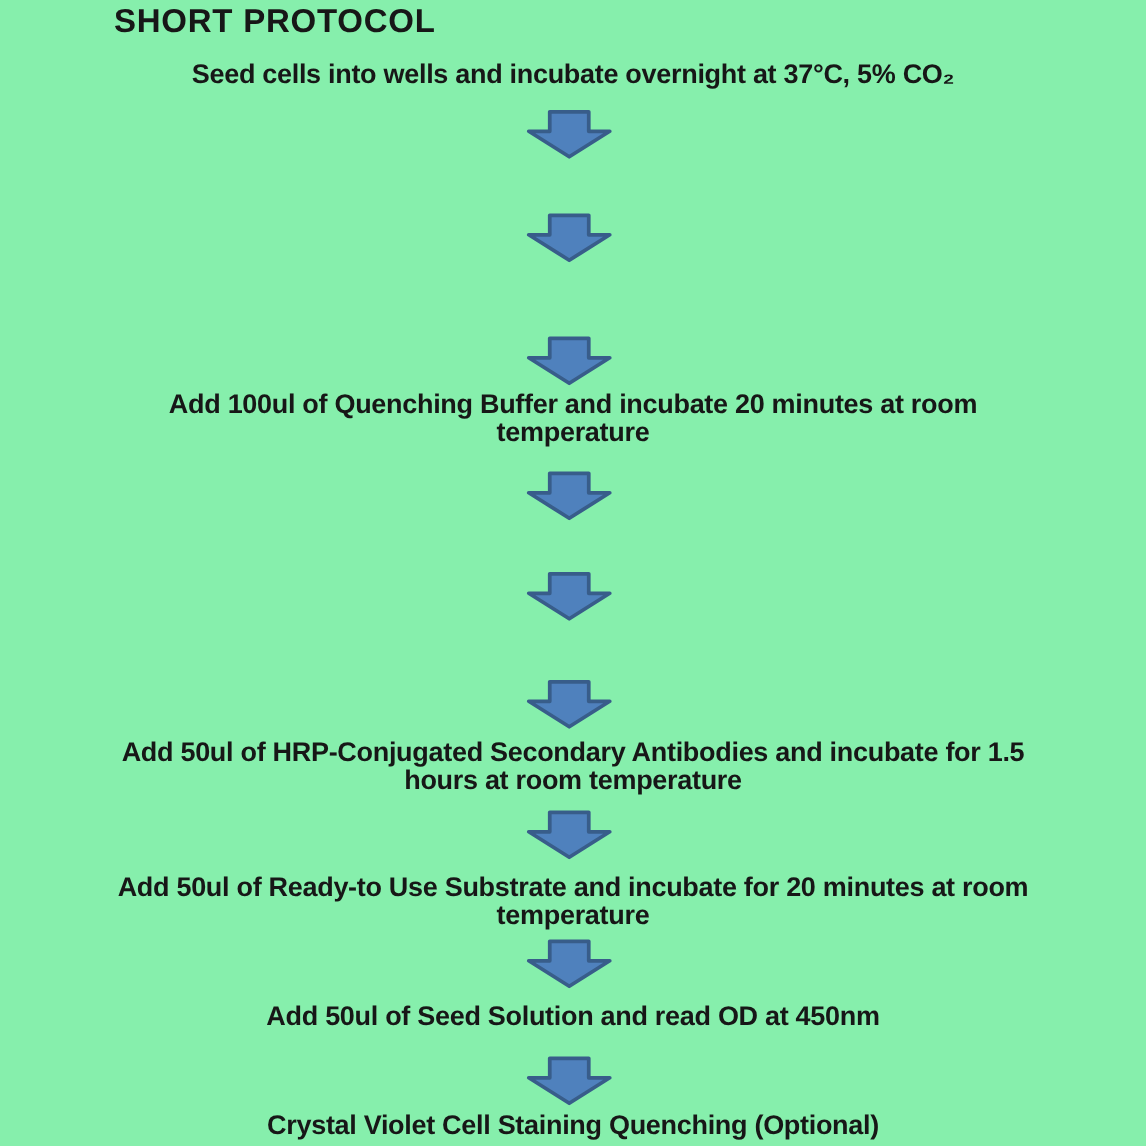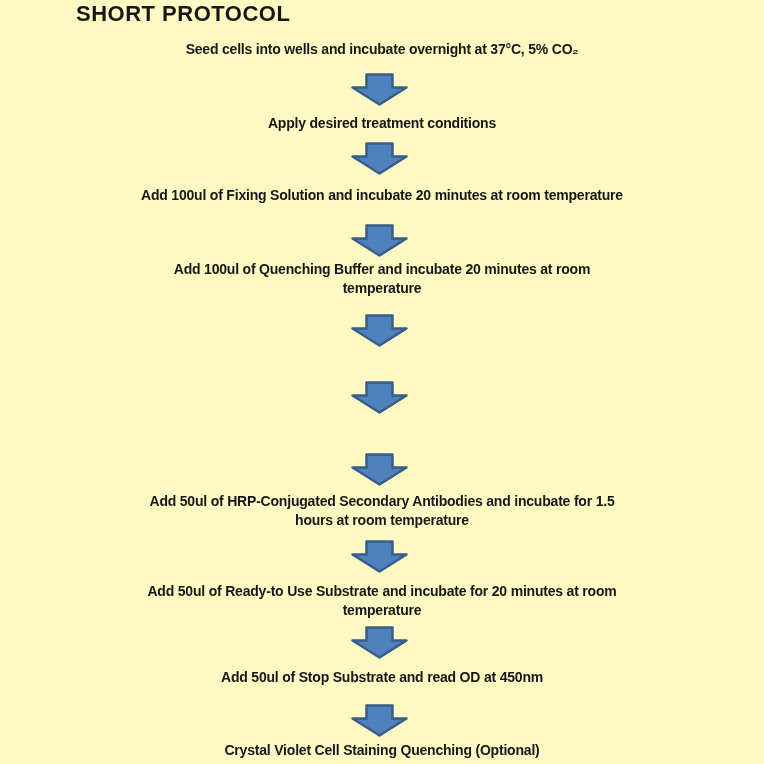--- a/index.html
+++ b/index.html
@@ -4,40 +4,40 @@
 <style>
   html, body {
     margin: 0;
     padding: 0;
     background: #ffffff;
   }
   .canvas {
     position: relative;
     width: 764px;
     height: 764px;
-    background: #fef9c3;
+    background: #86efac;
     overflow: hidden;
     font-family: "Liberation Sans", sans-serif;
   }
   .title {
     position: absolute;
     top: 1px;
     left: 76px;
     margin: 0;
     font-size: 22px;
     font-weight: bold;
     letter-spacing: 0.5px;
     color: #171717;
   }
   .step {
     position: absolute;
     left: 32px;
     right: 32px;
     text-align: center;
-    font-size: 14px;
+    font-size: 18px;
     font-weight: bold;
     line-height: 19px;
     letter-spacing: -0.2px;
     color: #171717;
     white-space: pre-line;
   }
   .arrow {
     position: absolute;
     left: 351px;
     width: 57px;
@@ -57,29 +57,27 @@
   <h1 class="title">SHORT PROTOCOL</h1>
 
   <div class="step" style="top:40px">Seed cells into wells and incubate overnight at 37°C, 5% CO₂</div>
 
   <div class="arrow" style="top:73px">
     <svg viewBox="0 0 57 33">
       <polygon points="15.5,1.5 41.5,1.5 41.5,14.5 55.5,14.5 28.5,31.5 1.5,14.5 15.5,14.5" stroke-width="2.5" stroke-linejoin="round" fill="#4F81BD" stroke="#385D8A"></polygon>
     </svg>
   </div>
 
-  <div class="step" style="top:114px">Apply desired treatment conditions</div>
 
   <div class="arrow" style="top:142px">
     <svg viewBox="0 0 57 33">
       <polygon points="15.5,1.5 41.5,1.5 41.5,14.5 55.5,14.5 28.5,31.5 1.5,14.5 15.5,14.5" stroke-width="2.5" stroke-linejoin="round" fill="#4F81BD" stroke="#385D8A"></polygon>
     </svg>
   </div>
 
-  <div class="step" style="top:186px">Add 100ul of Fixing Solution and incubate 20 minutes at room temperature</div>
 
   <div class="arrow" style="top:224px">
     <svg viewBox="0 0 57 33">
       <polygon points="15.5,1.5 41.5,1.5 41.5,14.5 55.5,14.5 28.5,31.5 1.5,14.5 15.5,14.5" stroke-width="2.5" stroke-linejoin="round" fill="#4F81BD" stroke="#385D8A"></polygon>
     </svg>
   </div>
 
   <div class="step" style="top:260px">Add 100ul of Quenching Buffer and incubate 20 minutes at room
 temperature</div>
 
@@ -114,21 +112,21 @@
 
   <div class="step" style="top:582px">Add 50ul of Ready-to Use Substrate and incubate for 20 minutes at room
 temperature</div>
 
   <div class="arrow" style="top:626px">
     <svg viewBox="0 0 57 33">
       <polygon points="15.5,1.5 41.5,1.5 41.5,14.5 55.5,14.5 28.5,31.5 1.5,14.5 15.5,14.5" stroke-width="2.5" stroke-linejoin="round" fill="#4F81BD" stroke="#385D8A"></polygon>
     </svg>
   </div>
 
-  <div class="step" style="top:668px">Add 50ul of Stop Substrate and read OD at 450nm</div>
+  <div class="step" style="top:668px">Add 50ul of Seed Solution and read OD at 450nm</div>
 
   <div class="arrow" style="top:704px">
     <svg viewBox="0 0 57 33">
       <polygon points="15.5,1.5 41.5,1.5 41.5,14.5 55.5,14.5 28.5,31.5 1.5,14.5 15.5,14.5" stroke-width="2.5" stroke-linejoin="round" fill="#4F81BD" stroke="#385D8A"></polygon>
     </svg>
   </div>
 
   <div class="step" style="top:741px">Crystal Violet Cell Staining Quenching (Optional)</div>
 
 </div>

